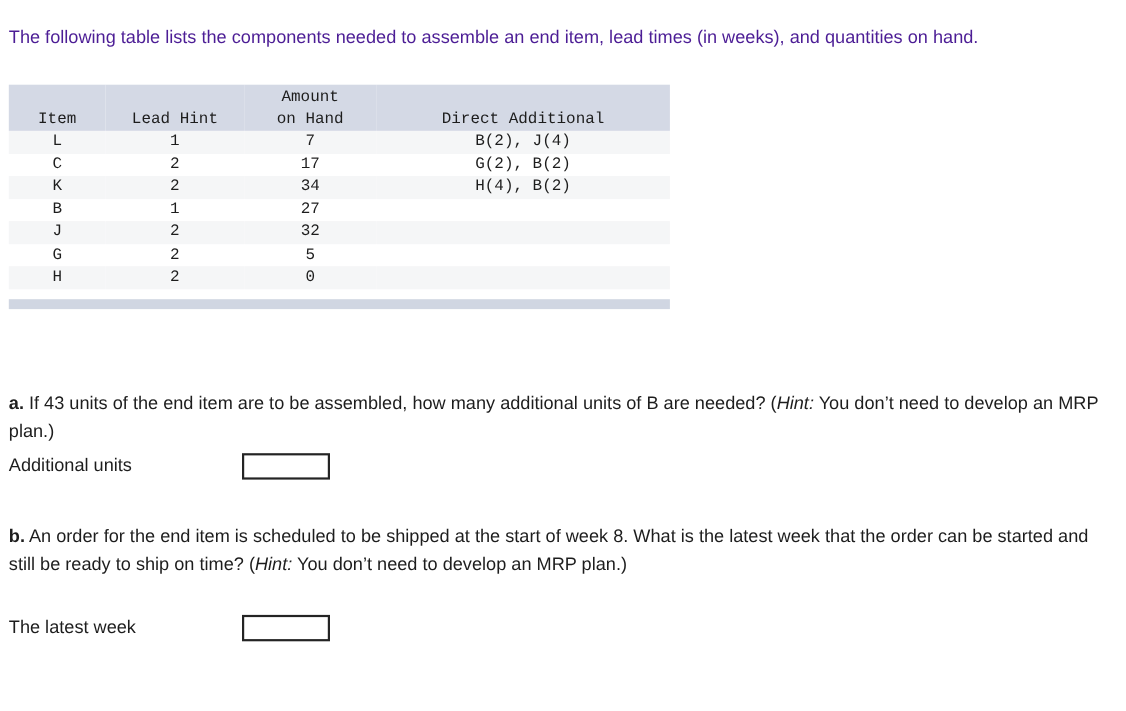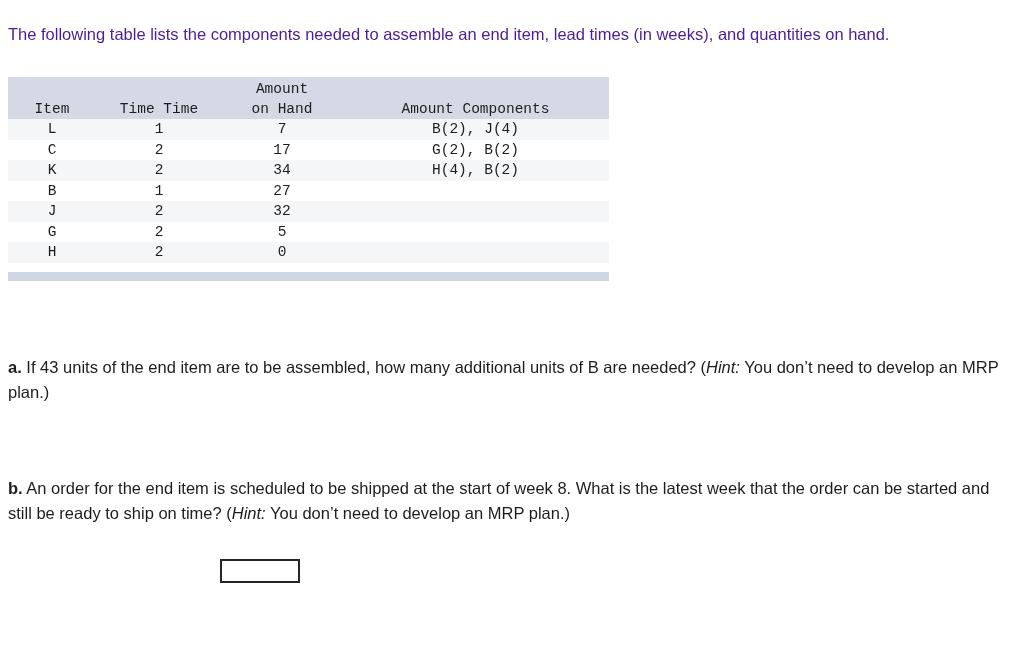--- a/index.html
+++ b/index.html
@@ -133,28 +133,28 @@
   <p class="intro">The following table lists the components needed to assemble an end item, lead times (in weeks), and quantities on hand.</p>
 
   <div class="table-wrap">
     <table class="data">
       <thead>
         <tr>
           <th class="col-item">
             <span class="hdr-line">Item</span>
           </th>
           <th class="col-lead">
-            <span class="hdr-line">Time Time</span>
+            <span class="hdr-line">Lead Hint</span>
           </th>
           <th class="col-amount">
             <span class="hdr-line">Amount</span>
             <span class="hdr-line">on Hand</span>
           </th>
           <th class="col-direct">
-            <span class="hdr-line">Amount Components</span>
+            <span class="hdr-line">Direct Additional</span>
           </th>
         </tr>
       </thead>
       <tbody id="table-body">
           <tr class="alt">
             <td class="col-item">L</td>
             <td class="col-lead">1</td>
             <td class="col-amount">7</td>
             <td class="col-direct">B(2), J(4)</td>
           </tr>
@@ -196,22 +196,27 @@
           </tr>
         </tbody>
     </table>
     <div class="table-footer"></div>
   </div>
 
   <p class="question" id="question-a">
     <span class="lbl">a.</span><span> If 43 units of the end item are to be assembled, how many additional units of B are needed? (</span><i>Hint:</i><span> You don’t need to develop an MRP plan.)</span>
   </p>
 
+  <div class="answer-row" id="answer-row-a">
+    <span class="answer-label">Additional units</span>
+    <input class="answer-box" type="text" value="" style="">
+  </div>
 
   <p class="question" id="question-b">
     <span class="lbl">b.</span><span> An order for the end item is scheduled to be shipped at the start of week 8. What is the latest week that the order can be started and still be ready to ship on time? (</span><i>Hint:</i><span> You don’t need to develop an MRP plan.)</span>
   </p>
 
   <div class="answer-row" id="answer-row-b">
+    <span class="answer-label">The latest week</span>
     <input class="answer-box" type="text" value="" style="">
   </div>
 
 </div>
 
 </body></html>

